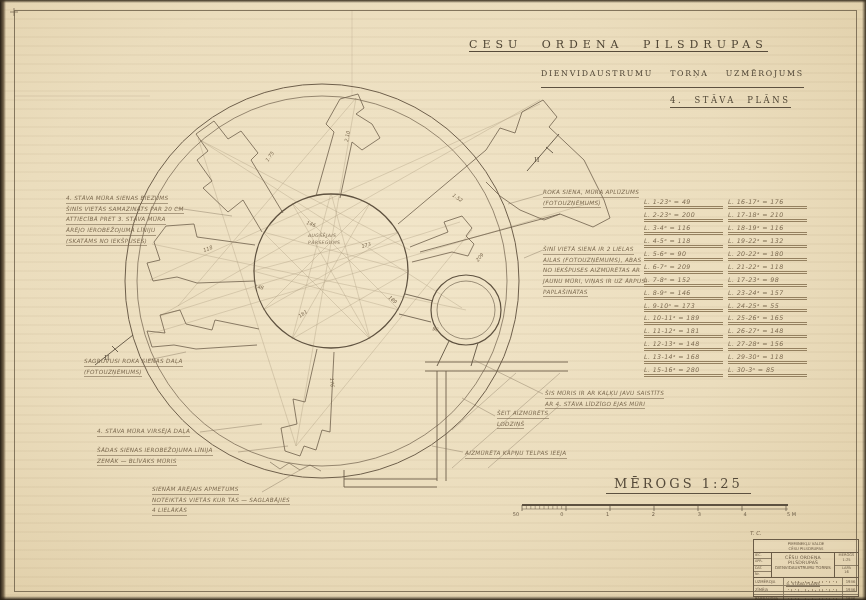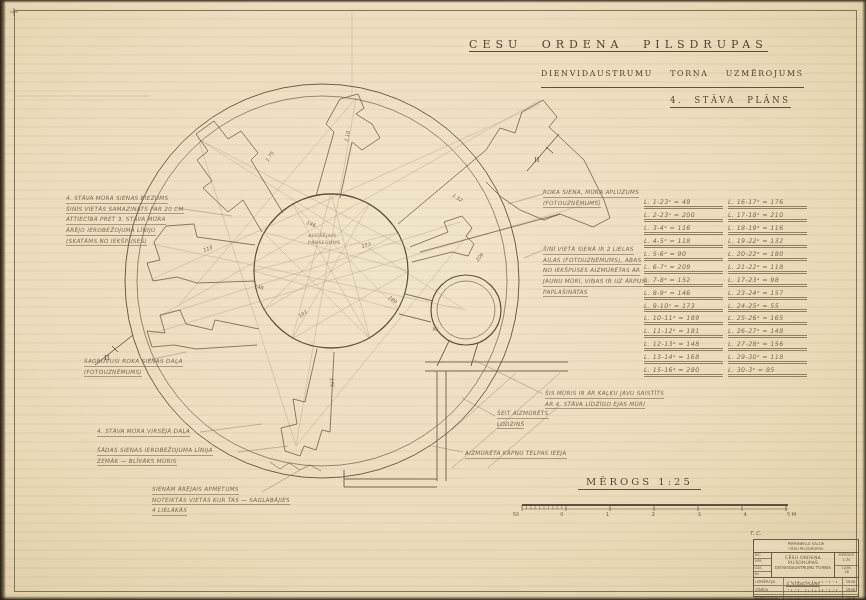--- a/index.html
+++ b/index.html
@@ -28,21 +28,21 @@
   .ann{line-height:8px;}
   .ann .ann-line{font-size:5.7px;letter-spacing:.3px;white-space:nowrap;width:max-content;
     border-bottom:.7px solid rgba(125,107,81,.6);padding-bottom:.5px;margin-bottom:1.2px;}
 
   .tcol{top:196px;display:flex;flex-direction:column;}
   .tcol.c1{left:644px;}
   .tcol.c2{left:728px;}
   .tcell{height:12.95px;width:79px;font-size:6.3px;letter-spacing:.4px;white-space:nowrap;
     border-bottom:3px double #94805f;box-sizing:border-box;padding-top:2px;}
 
-  .scale-h{left:578px;top:476px;font-size:10px;letter-spacing:3px;border-bottom:1px solid #5d5140;
+  .scale-h{left:606px;top:476px;font-size:13px;letter-spacing:3px;border-bottom:1px solid #5d5140;
     padding:0 8px 2px 8px;white-space:nowrap;color:#554a3a;}
   .scale-labels{left:512px;top:511px;width:284px;display:flex;justify-content:space-between;
     font-size:5px;color:#6d5e49;font-family:"DejaVu Sans",sans-serif;}
   .scale-labels span{min-width:8px;text-align:center;}
 
   
   .tb{left:753px;top:539px;width:106px;height:58px;border:1px solid #6a5b46;color:#6b5b45;
     font-family:"DejaVu Sans",sans-serif;box-sizing:border-box;background:rgba(244,233,208,.25);}
   .tb .row-org{height:11px;border-bottom:1px solid #6a5b46;text-align:center;font-size:3.8px;line-height:5px;padding-top:1px;}
   .tb .row-main{display:flex;height:24px;border-bottom:1px solid #6a5b46;}

